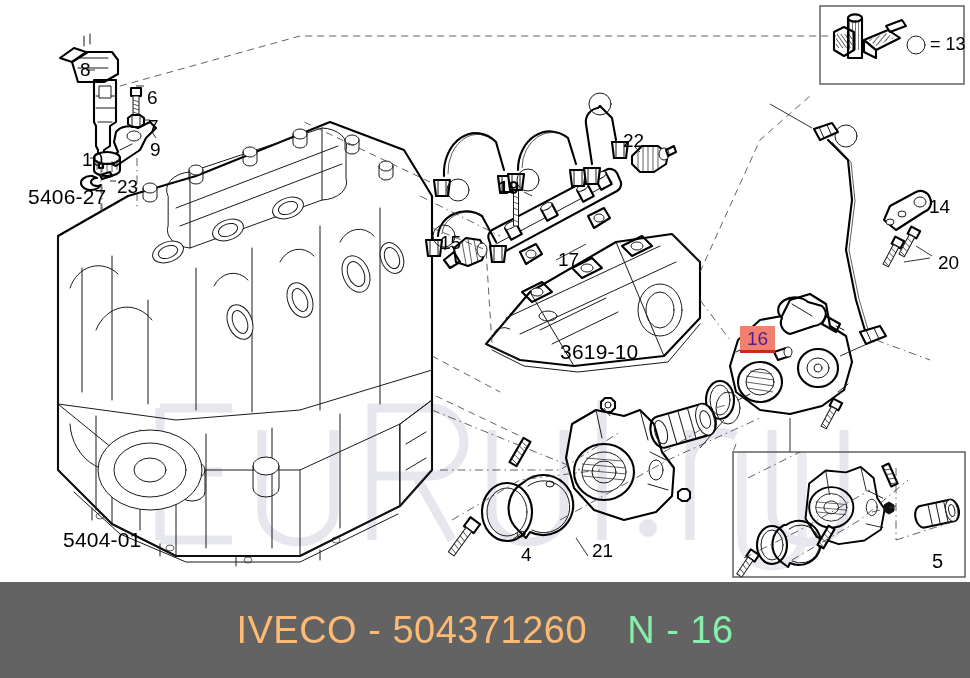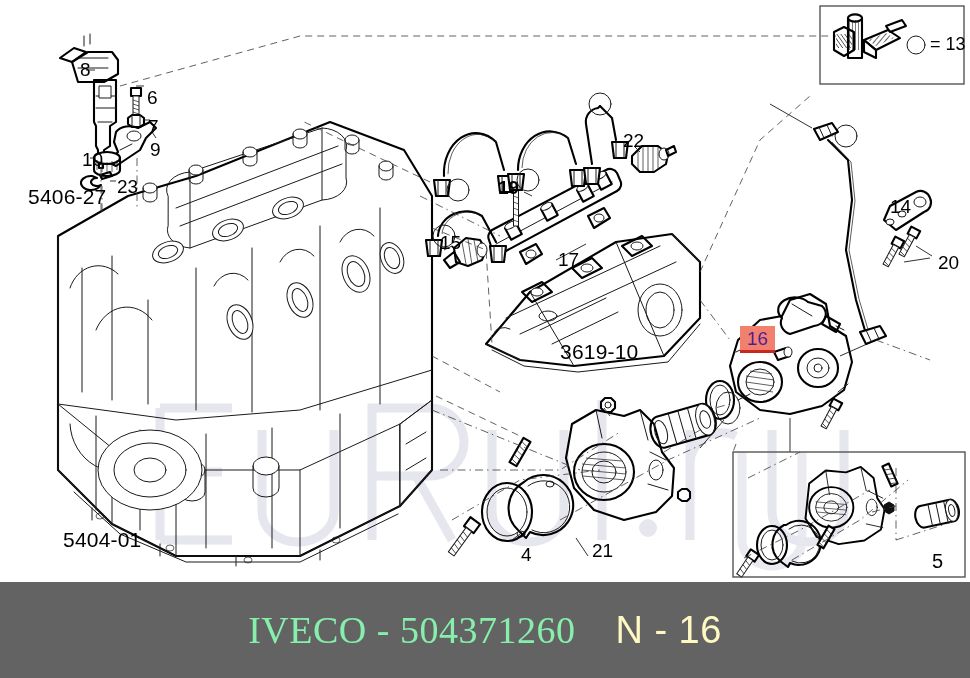--- a/index.html
+++ b/index.html
@@ -48,28 +48,28 @@
     top: 582px;
     width: 970px;
     height: 96px;
     background: #636363;
     display: flex;
     align-items: center;
     justify-content: center;
     gap: 0px;
   }
   #footer-text {
-    color: #86efac;
-    font-family: Liberation Serif, serif;
+    color: #fdba74;
+    font-family: Liberation Sans, sans-serif;
     font-size: 38px;
     letter-spacing: 0.5px;
     font-weight: 400;
   }
   #footer-code {
-    color: #fef9c3;
+    color: #86efac;
     font-family: "Liberation Sans", sans-serif;
     font-size: 38px;
     letter-spacing: 0.5px;
     margin-left: 40px;
     font-weight: 400;
   }
 </style>
 </head>
 <body>
 
@@ -755,21 +755,21 @@
   <div class="lbl lbl-num" style="left:80px;  top:60px;">8</div>
   <div class="lbl lbl-num" style="left:147px; top:88px;">6</div>
   <div class="lbl lbl-num" style="left:148px; top:117px;">7</div>
   <div class="lbl lbl-num" style="left:150px; top:140px;">9</div>
   <div class="lbl lbl-num" style="left:82px;  top:150px;">10</div>
   <div class="lbl lbl-num" style="left:117px; top:177px;">23</div>
   <div class="lbl lbl-num" style="left:440px; top:233px;">15</div>
   <div class="lbl lbl-num" style="left:498px; top:178px;font-weight:bold;">19</div>
   <div class="lbl lbl-num" style="left:538px; top:250px;margin-left:20px;">17</div>
   <div class="lbl lbl-num" style="left:623px; top:131px;">22</div>
-  <div class="lbl lbl-num" style="left:890px; top:197px;">14</div>
+  <div class="lbl lbl-num" style="left:929px; top:197px;">14</div>
   <div class="lbl lbl-num" style="left:938px; top:253px;">20</div>
   <div class="lbl lbl-num" style="left:521px; top:545px;">4</div>
   <div class="lbl lbl-num" style="left:592px; top:541px;">21</div>
   <div class="lbl lbl-inset" style="left:932px; top:551px;">5</div>
 
   <div class="lbl lbl-hl" style="left:740px; top:326px;">16</div>
 
   <div class="lbl lbl-legend" style="left:930px; top:35px;">= 13</div>
 
   <div id="footer-bar">

